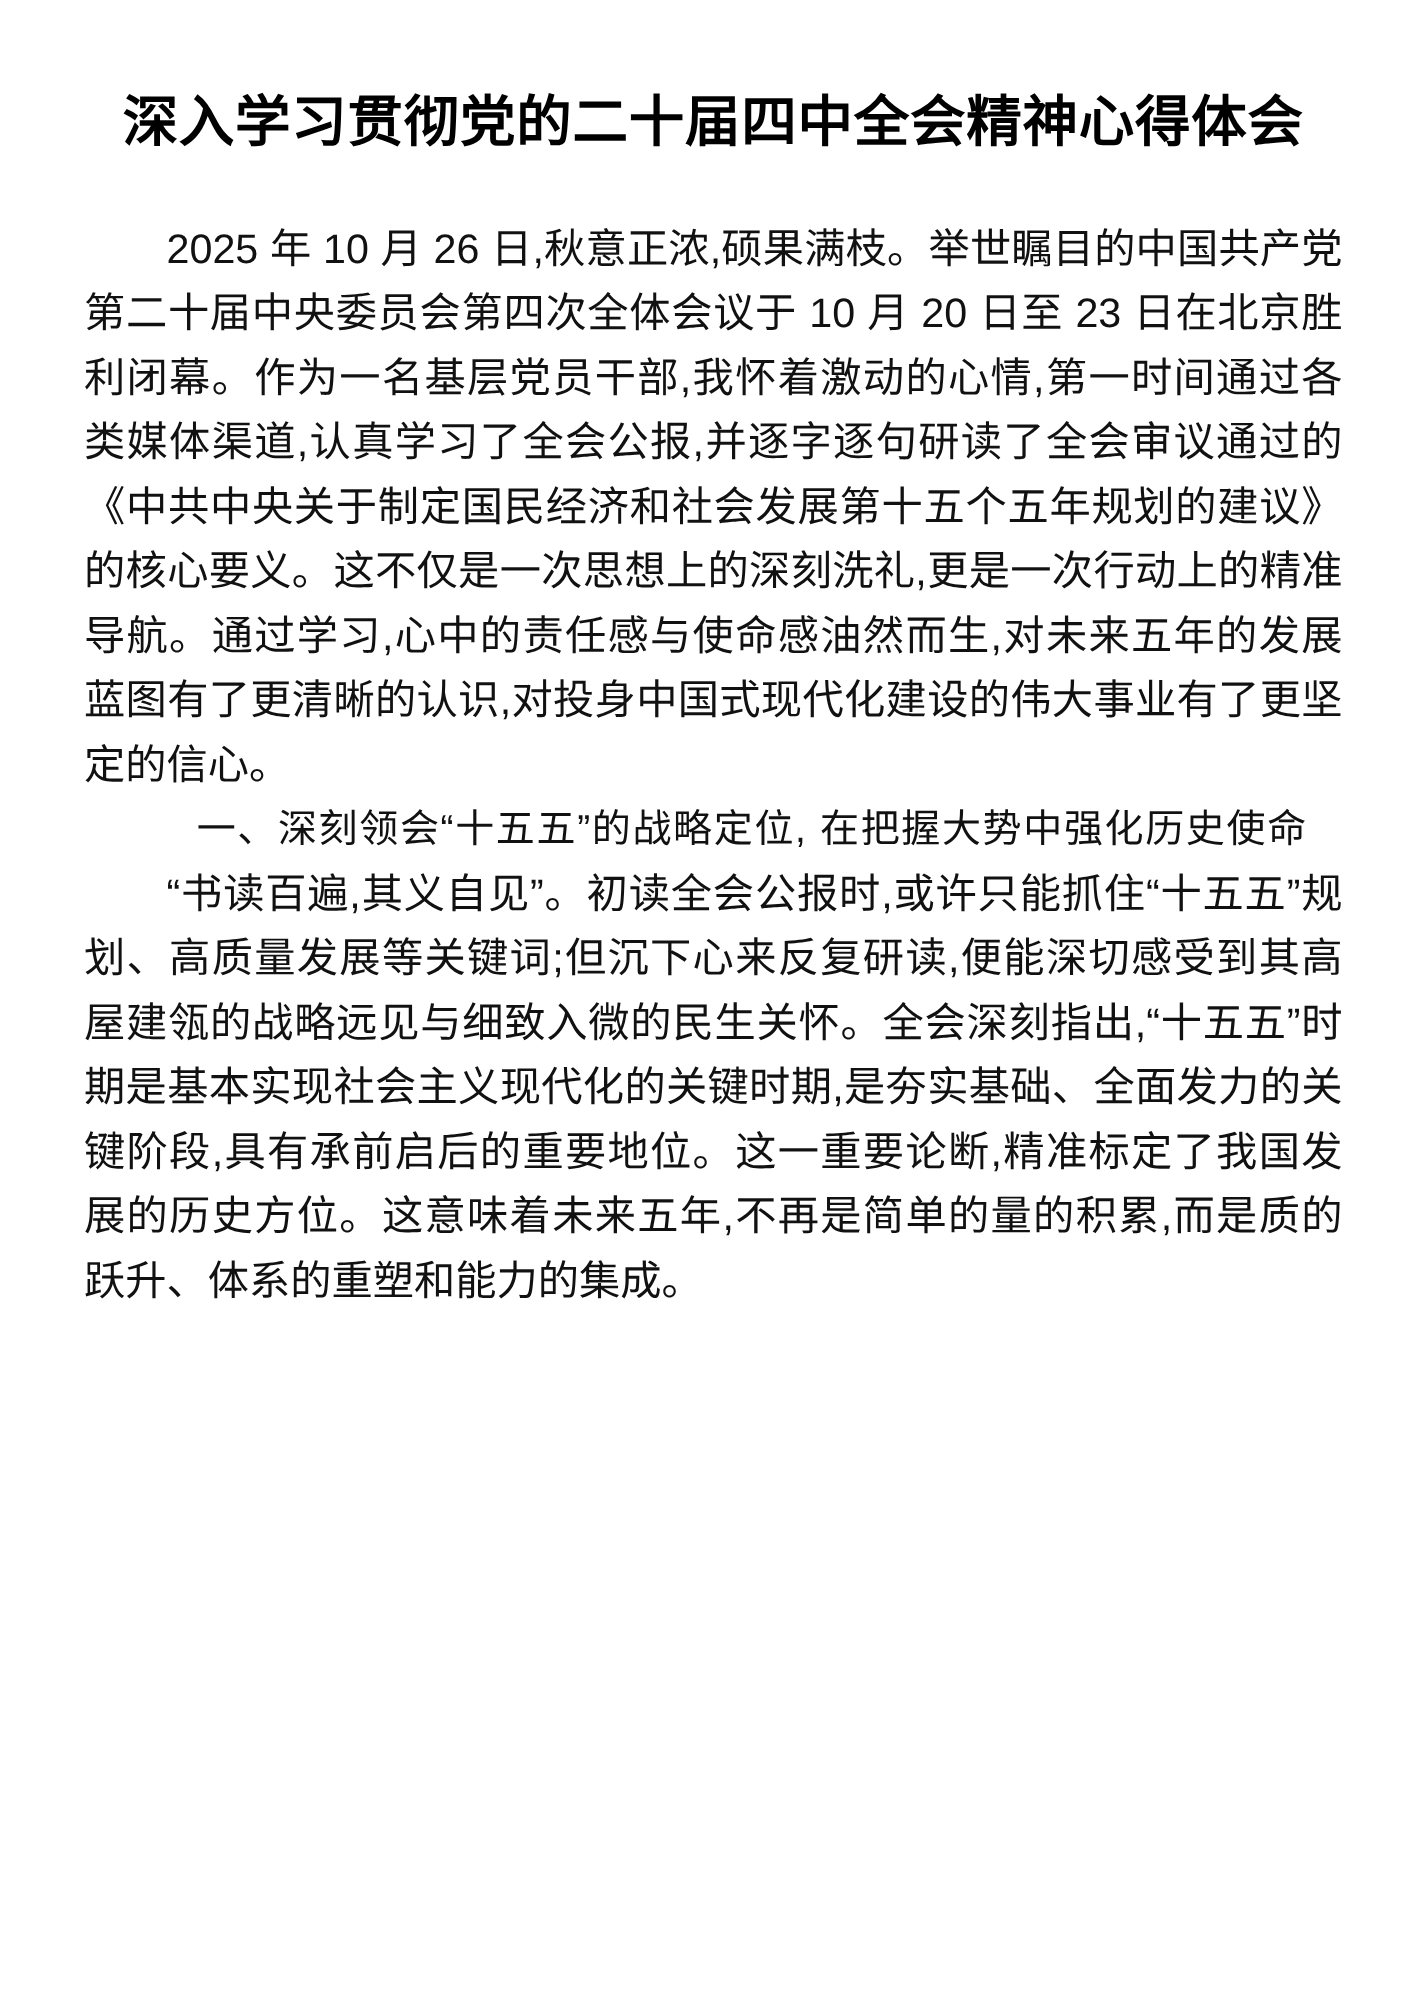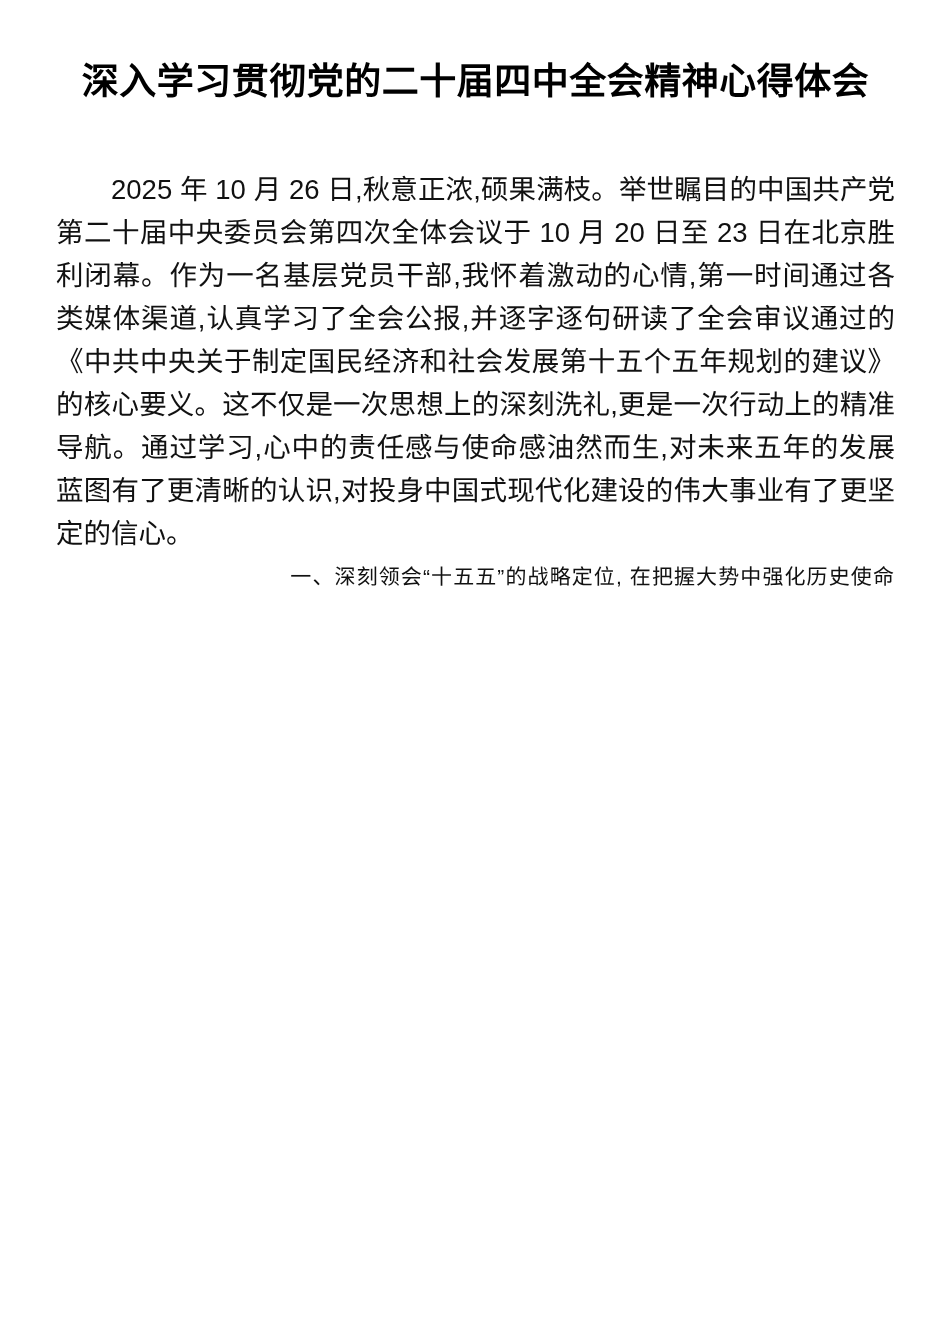--- a/index.html
+++ b/index.html
@@ -35,42 +35,42 @@
     line-height: 1.0;
     text-align: center;
     letter-spacing: 0.5px;
     color: #000000;
     margin: 0;
     padding-top: 63px;
     white-space: nowrap;
   }
 
   .body-block {
-    margin-top: 68px;
+    margin-top: 44px;
   }
 
   p.para {
     margin: 0;
     font-size: 27.5px;
     line-height: 43px;
     text-align: justify;
     text-justify: inter-ideograph;
     text-indent: 2em;
     color: #111111;
     font-weight: 400;
     word-break: break-all;
     letter-spacing: 0;
   }
 
   p.heading {
     margin: 0;
-    font-size: 21px;
+    font-size: 26px;
     line-height: 43px;
     text-indent: 2em;
-    text-align: right;
+    text-align: center;
     color: #111111;
     font-weight: 400;
     letter-spacing: 1.1px;
     white-space: nowrap;
   }
 
   
   p.para.clipped {
     text-align: justify;
   }
@@ -83,17 +83,18 @@
   <div class="doc-body">
 
     <h1 class="doc-title">深入学习贯彻党的二十届四中全会精神心得体会</h1>
 
     <div class="body-block">
 
       <p class="para">2025 年 10 月 26 日,秋意正浓,硕果满枝。举世瞩目的中国共产党第二十届中央委员会第四次全体会议于 10 月 20 日至 23 日在北京胜利闭幕。作为一名基层党员干部,我怀着激动的心情,第一时间通过各类媒体渠道,认真学习了全会公报,并逐字逐句研读了全会审议通过的《中共中央关于制定国民经济和社会发展第十五个五年规划的建议》的核心要义。这不仅是一次思想上的深刻洗礼,更是一次行动上的精准导航。通过学习,心中的责任感与使命感油然而生,对未来五年的发展蓝图有了更清晰的认识,对投身中国式现代化建设的伟大事业有了更坚定的信心。</p>
 
       <p class="heading">一、深刻领会“十五五”的战略定位, 在把握大势中强化历史使命</p>
 
+      <p class="para">“书读百遍,其义自见”。初读全会公报时,或许只能抓住“十五五”规划、高质量发展等关键词;但沉下心来反复研读,便能深切感受到其高屋建瓴的战略远见与细致入微的民生关怀。全会深刻指出,“十五五”时期是基本实现社会主义现代化的关键时期,是夯实基础、全面发力的关键阶段,具有承前启后的重要地位。这一重要论断,精准标定了我国发展的历史方位。这意味着未来五年,不再是简单的量的积累,而是质的跃升、体系的重塑和能力的集成。</p>
 
 
     </div>
   </div>
 </div>
 
 </body></html>

